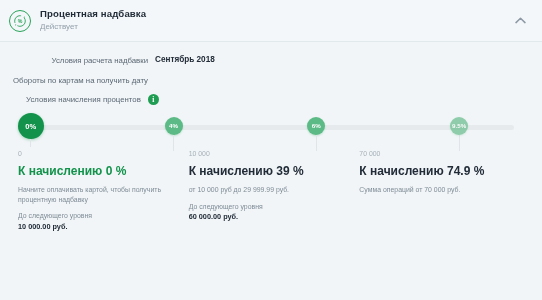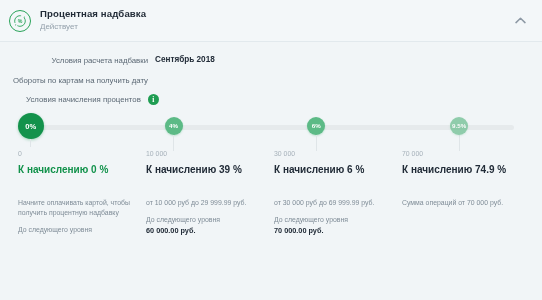--- a/index.html
+++ b/index.html
@@ -227,23 +227,23 @@
     padding-right: 10px;
   }
 
   .col-tick {
     font-size: 6.9px;
     color: #a6b1ba;
     margin-bottom: 7px;
   }
 
   .col-title {
-    font-size: 10px;
-    font-weight: bold;
-    margin-bottom: 22px;
+    font-size: 12px;
+    font-weight: bold;
+    margin-bottom: 6px;
     line-height: 1.2;
   }
   .col-title.green { color: #12924b; }
   .col-title.dark  { color: #222c38; }
 
   .col-desc {
     font-size: 6.9px;
     color: #7f8c97;
     line-height: 1.42;
     margin-bottom: 7px;
@@ -334,37 +334,31 @@
     </div>
   </div>
 
   <div class="cols">
 
     <div class="col">
       <div class="col-tick">0</div>
       <div class="col-title green">К начислению 0 %</div>
       <div class="col-desc">Начните оплачивать картой, чтобы получить процентную надбавку</div>
       <div class="col-next-label">До следующего уровня</div>
+      <div class="col-next-value">10 000.00 руб.</div>
     </div>
 
     <div class="col">
       <div class="col-tick">10 000</div>
       <div class="col-title dark">К начислению 39 %</div>
       <div class="col-desc">от 10 000 руб до 29 999.99 руб.</div>
       <div class="col-next-label">До следующего уровня</div>
       <div class="col-next-value">60 000.00 руб.</div>
     </div>
 
-    <div class="col">
-      <div class="col-tick">30 000</div>
-      <div class="col-title dark">К начислению 6 %</div>
-      <div class="col-desc">от 30 000 руб до 69 999.99 руб.</div>
-      <div class="col-next-label">До следующего уровня</div>
-      <div class="col-next-value">70 000.00 руб.</div>
-    </div>
 
     <div class="col">
       <div class="col-tick">70 000</div>
       <div class="col-title dark">К начислению 74.9 %</div>
       <div class="col-desc">Сумма операций от 70 000 руб.</div>
       <div class="col-next-label"></div>
       <div class="col-next-value"></div>
     </div>
   </div>
 

